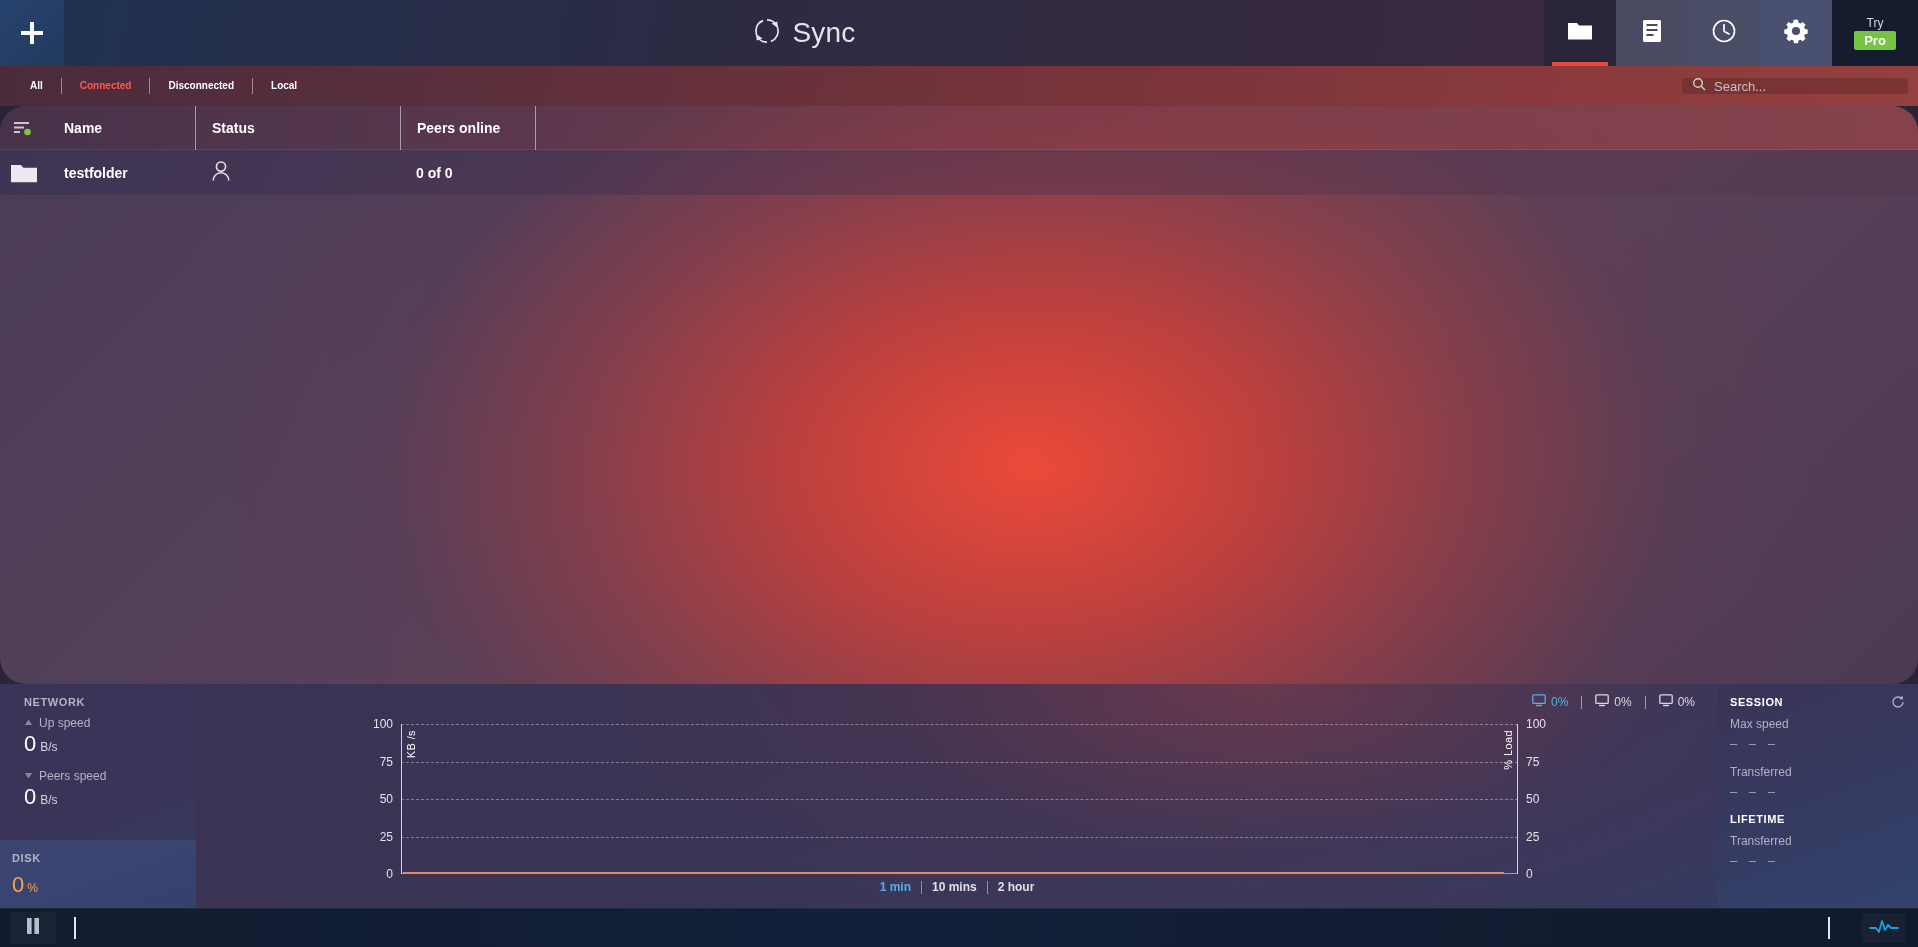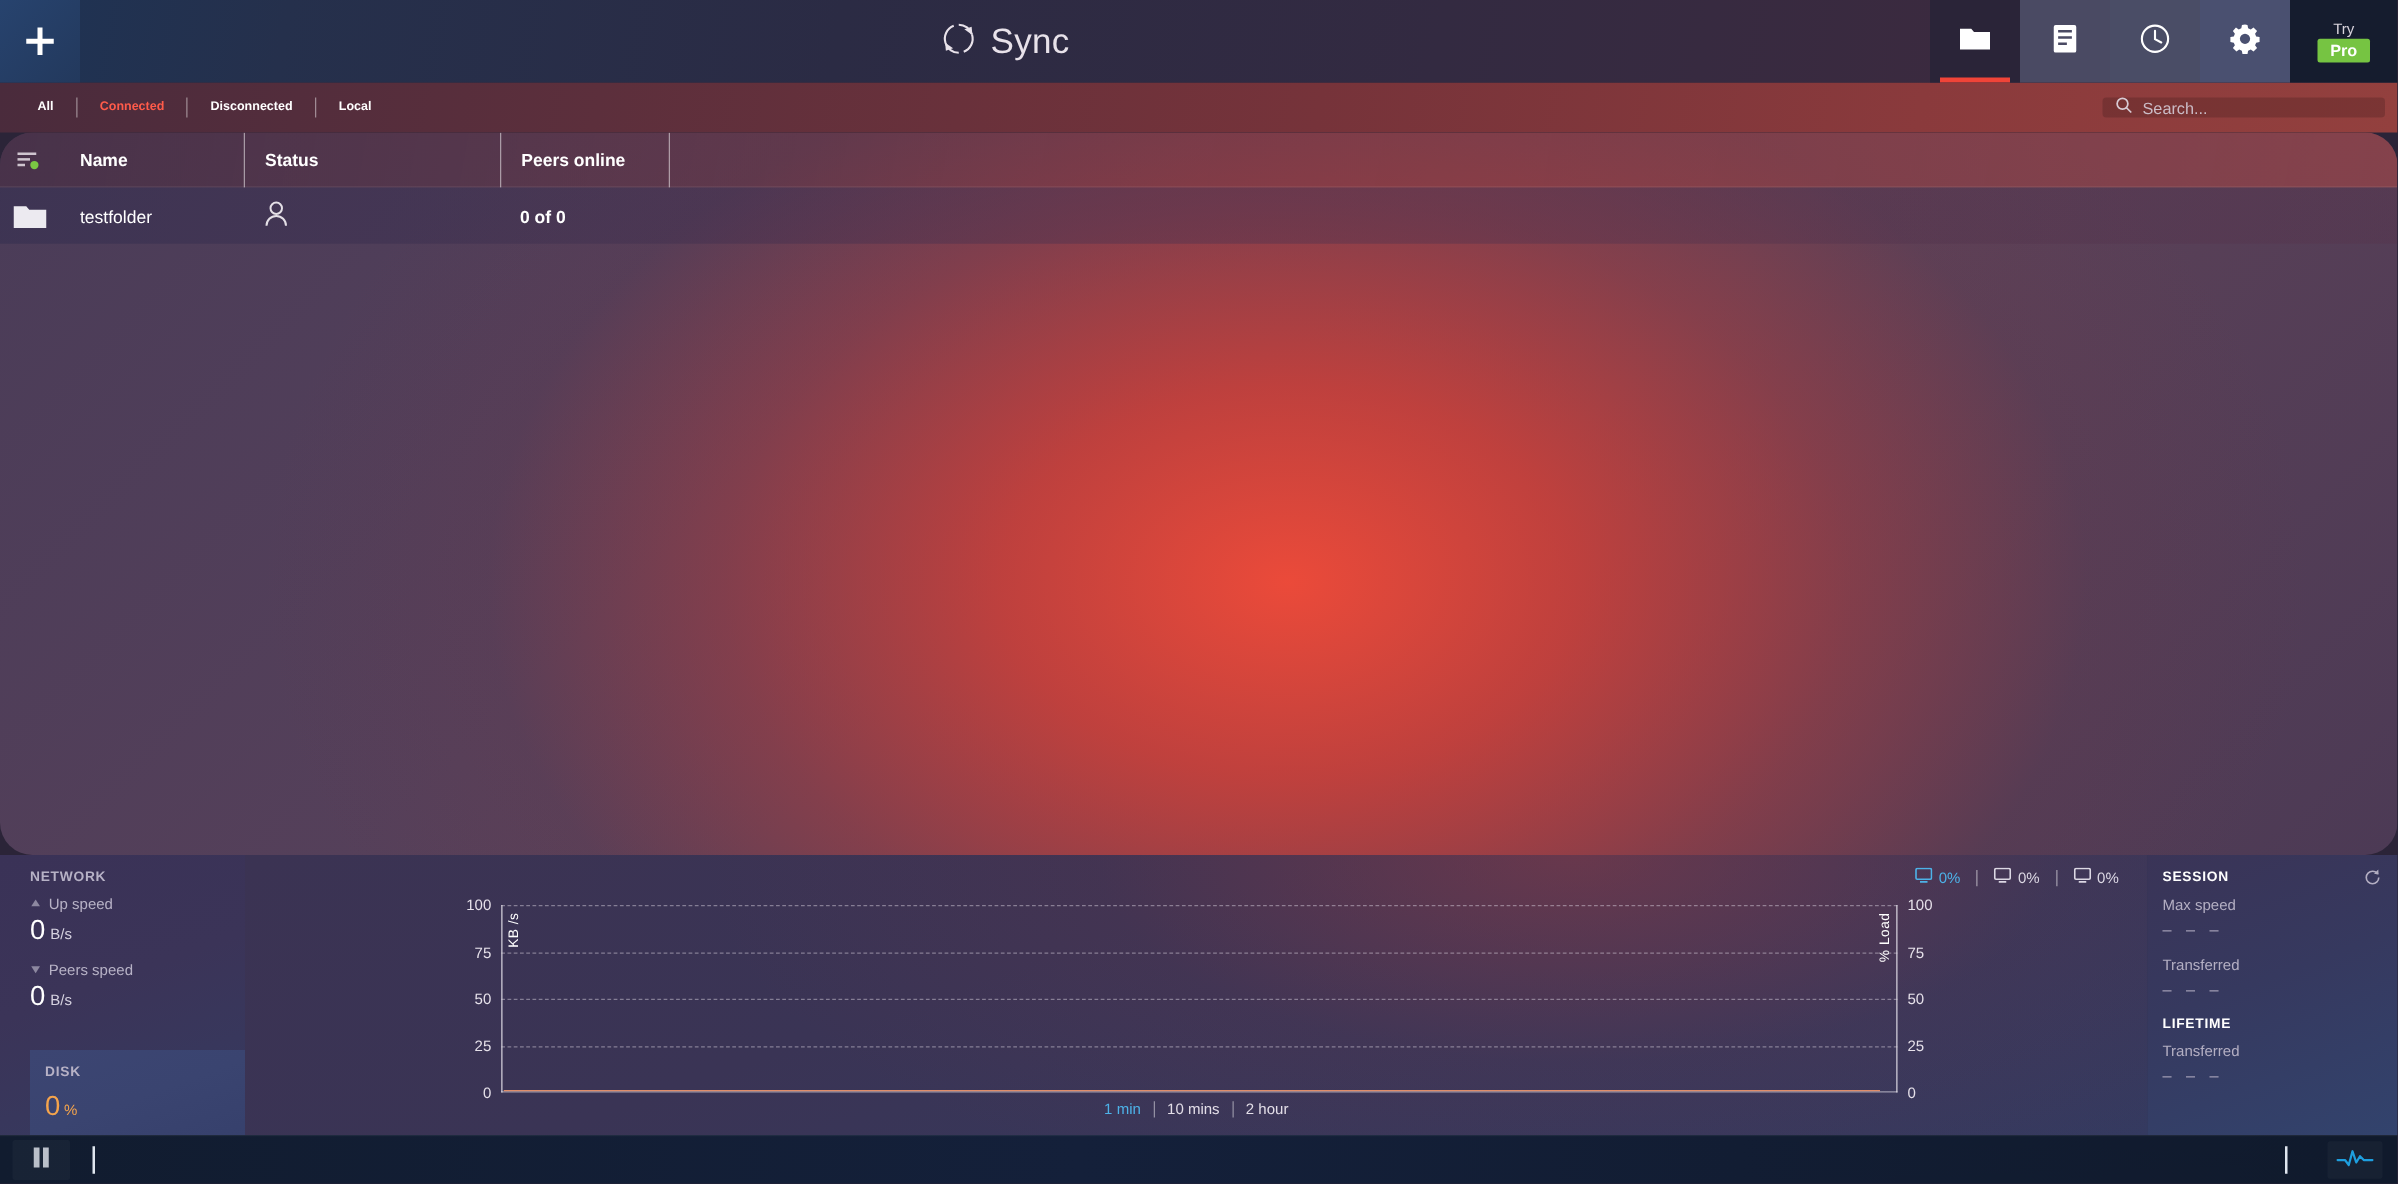--- a/index.html
+++ b/index.html
@@ -99,21 +99,21 @@
   .th-rest { flex:1; border-left:1px solid rgba(255,255,255,0.5); height:44px; }
 
   .table-body { position:relative; }
   .trow {
     height:45px; display:flex; align-items:center;
     background:linear-gradient(100deg, rgba(48,44,78,0.50) 0%, rgba(72,48,78,0.42) 45%, rgba(86,50,74,0.35) 100%);
     cursor:pointer;
   }
   .td { display:flex; align-items:center; height:45px; color:#ffffff; font-size:14px; }
   .td-icon { width:48px; justify-content:center; }
-  .td-name { width:147px; padding-left:16px; font-weight:normal; }
+  .td-name { width:147px; padding-left:16px; font-weight:bold; }
   .td-status { width:205px; padding-left:16px; }
   .td-peers { width:135px; padding-left:16px; font-weight:bold; }
 
   
   .stats {
     position:absolute; top:684px; left:0; width:1918px; height:224px; display:flex;
     background:#2e3050;
   }
   .stats-left {
     width:196px; flex:0 0 196px;
@@ -122,21 +122,20 @@
   }
   .net-block { padding:12px 12px 0 24px; }
   .sec-title { color:#b7b2c6; font-size:11px; font-weight:bold; letter-spacing:0.6px; margin-bottom:8px; }
   .spd-label { display:flex; align-items:center; gap:6px; color:#b7b2c6; font-size:12px; margin-bottom:1px; }
   .spd-value { color:#ffffff; font-size:22px; font-weight:300; line-height:26px; margin-bottom:9px; }
   .spd-value .unit { font-size:12px; color:#d6d2e0; margin-left:4px; }
   .disk-block {
     position:absolute; left:0; bottom:0; width:196px; height:68px;
     background:linear-gradient(160deg,#3c4572 0%,#3a4470 50%,#36406c 100%);
     padding:12px;
-    margin-left:24px;
   }
   .disk-value { color:#f5a44c; font-size:22px; font-weight:300; line-height:26px; }
   .disk-value .unit { font-size:12px; color:#f5a44c; margin-left:3px; }
 
   .stats-chart {
     flex:1 1 auto; position:relative;
     background:
       radial-gradient(ellipse 700px 300px at 70% 0%, rgba(170,60,62,0.42) 0%, rgba(120,52,66,0.14) 55%, rgba(60,50,80,0) 100%),
       linear-gradient(160deg,#3b3353 0%,#3a3455 40%,#343a60 100%);
     overflow:hidden;
@@ -166,21 +165,21 @@
   .ytick.right { right:-48px; text-align:left; }
   .axis-title {
     position:absolute; color:#ffffff; font-size:11px;
     writing-mode:vertical-rl; transform:rotate(180deg); letter-spacing:0.4px;
   }
   .axis-title.left { left:4px; top:6px; }
   .axis-title.right { right:4px; top:6px; }
 
   .range-row {
     position:absolute; bottom:14px; left:0; right:0; display:flex;
-    align-items:center; justify-content:center;
+    align-items:center; justify-content:center;font-weight:bold;
   }
   .range-item { font-size:12px; padding:0 10px; cursor:pointer; color:#e3dee8; }
   .range-item.active { color:#4db2e8; }
   .range-sep { width:1px; height:13px; background:rgba(255,255,255,0.45); }
 
   .stats-right {
     width:200px; flex:0 0 200px; position:relative;
     background:linear-gradient(160deg,#3a3457 0%,#36395f 45%,#32436d 100%);
     padding:12px;
   }

